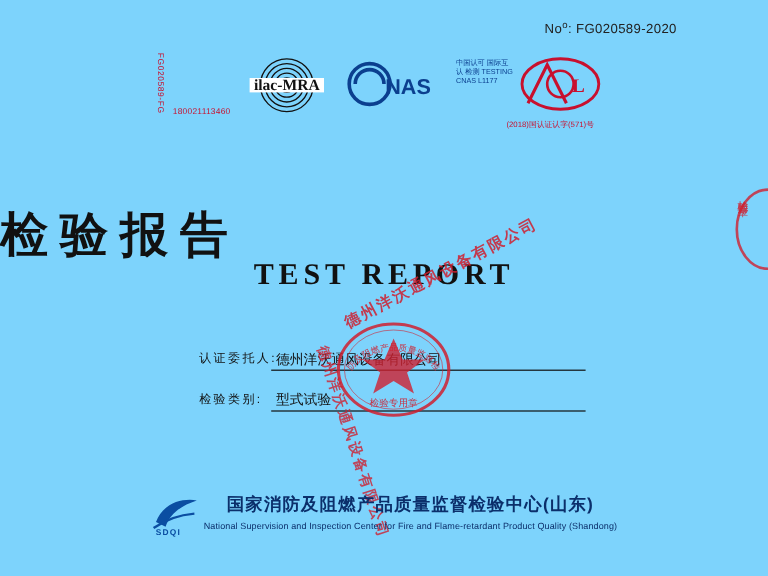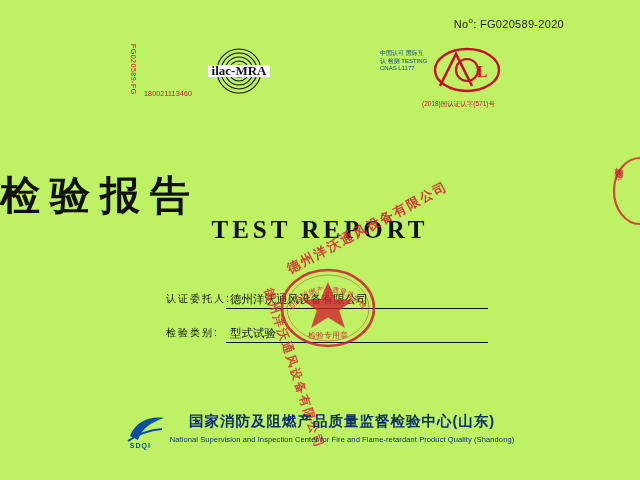--- a/index.html
+++ b/index.html
@@ -6,21 +6,21 @@
   body{
     width:640px;height:480px;
     background:#ffffff;
     font-family:"Liberation Sans", sans-serif;
     color:#1a1a1a;
     position:relative;
     overflow:hidden;
   }
   .page{
     position:absolute;left:0;top:0;width:640px;height:480px;
-    background:#bef264;
+    background:#7dd3fc;
   }
 
   
   .doc-no{
     position:absolute;right:76px;top:16px;
     font-size:11px;color:#222;letter-spacing:.3px;
     white-space:nowrap;
   }
   .doc-no sup{font-size:8px;}
 
@@ -176,20 +176,27 @@
           <circle cx="33" cy="25" r="18"></circle>
           <circle cx="33" cy="25" r="14"></circle>
           <circle cx="33" cy="25" r="10"></circle>
           <circle cx="33" cy="25" r="6"></circle>
         </g>
         <rect x="2" y="19" width="62" height="12" fill="#ffffff"></rect>
         <text x="33" y="29" font-family="Liberation Serif, serif" font-size="13" font-weight="bold" fill="#111" text-anchor="middle">ilac-MRA</text>
       </svg>
     </div>
 
+    <div class="logo logo-cnas">
+      <svg width="86" height="44" viewBox="0 0 86 44">
+        <ellipse cx="20" cy="22" rx="17" ry="17" fill="none" stroke="#0b3f8f" stroke-width="3"></ellipse>
+        <path d="M8 22 A12 12 0 0 1 32 22" fill="none" stroke="#0b3f8f" stroke-width="3"></path>
+        <text x="52" y="30" font-family="Liberation Sans, sans-serif" font-size="18" font-weight="bold" fill="#0b3f8f" text-anchor="middle">NAS</text>
+      </svg>
+    </div>
     <div class="logo-cnas-txt">中国认可 国际互认 检测 TESTING CNAS L1177</div>
 
     <div class="logo logo-cal">
       <svg width="74" height="50" viewBox="0 0 74 50">
         <ellipse cx="37" cy="24" rx="32" ry="21" fill="none" stroke="#c8102e" stroke-width="2.4"></ellipse>
         <path d="M10 40 L26 8 L42 40" fill="none" stroke="#c8102e" stroke-width="2.6"></path>
         <circle cx="37" cy="24" r="11" fill="none" stroke="#c8102e" stroke-width="2.2"></circle>
         <text x="52" y="31" font-family="Liberation Serif, serif" font-size="16" font-weight="bold" fill="#c8102e" text-anchor="middle">L</text>
       </svg>
     </div>

